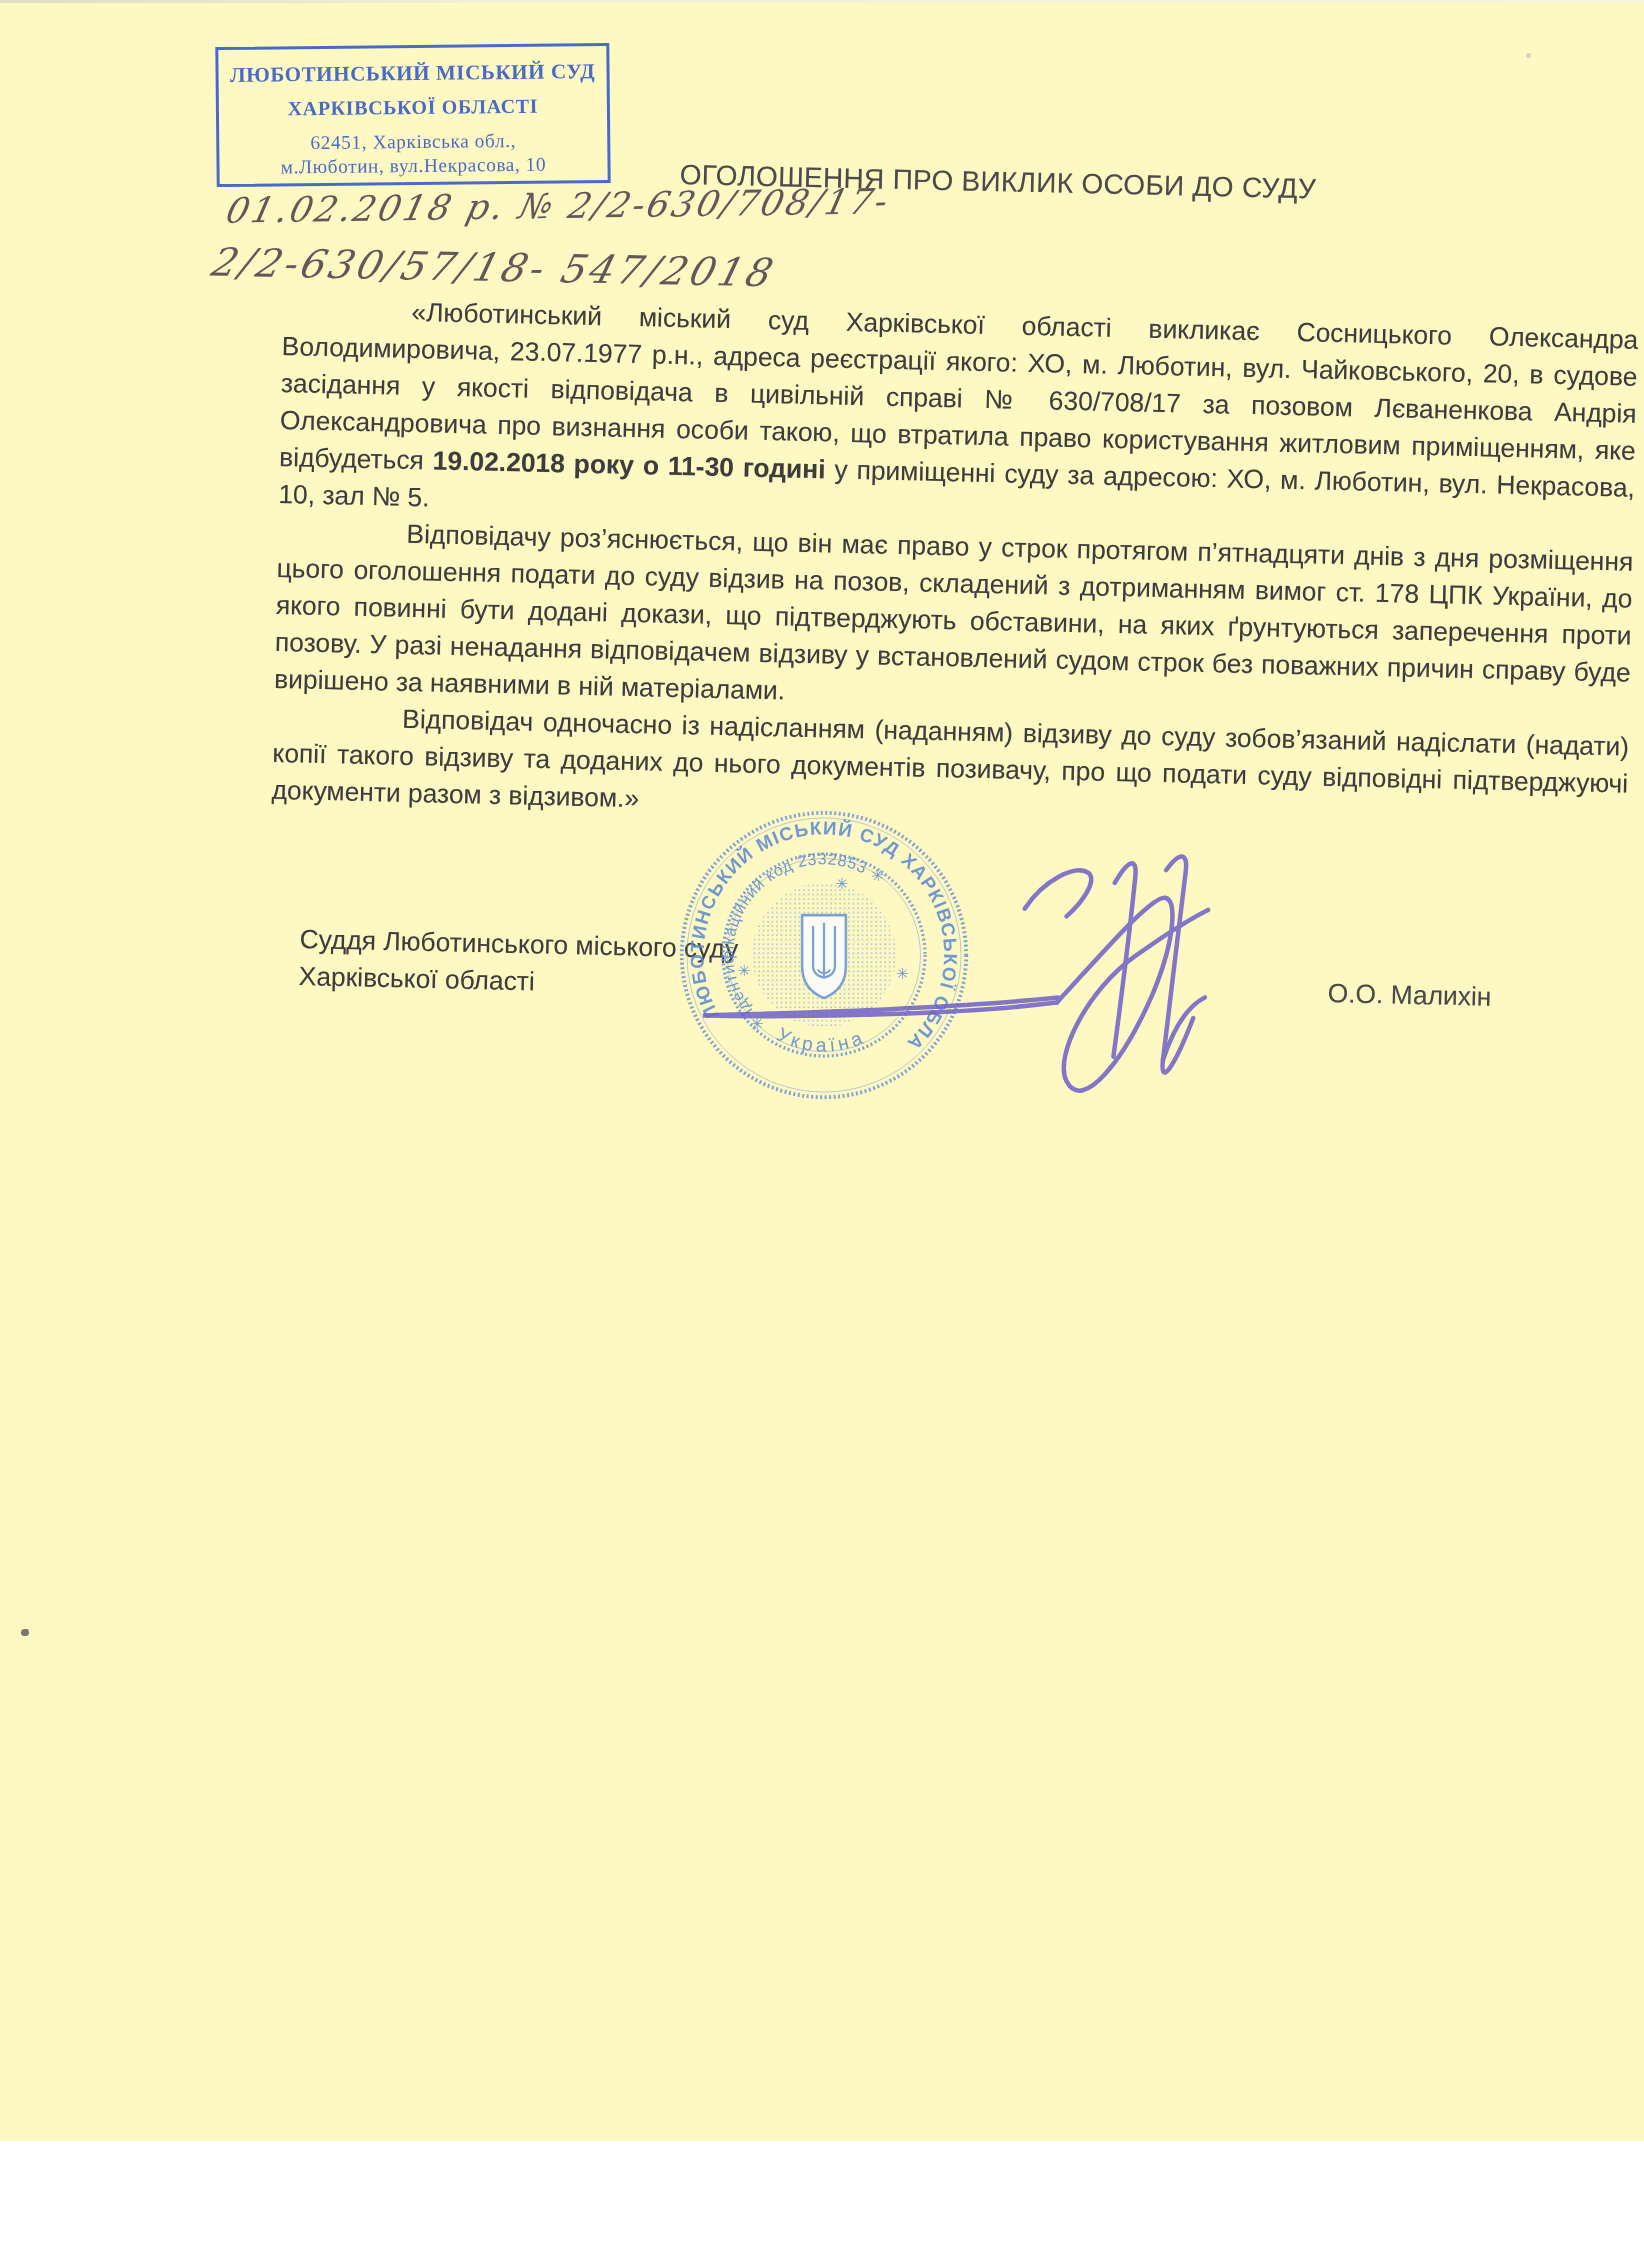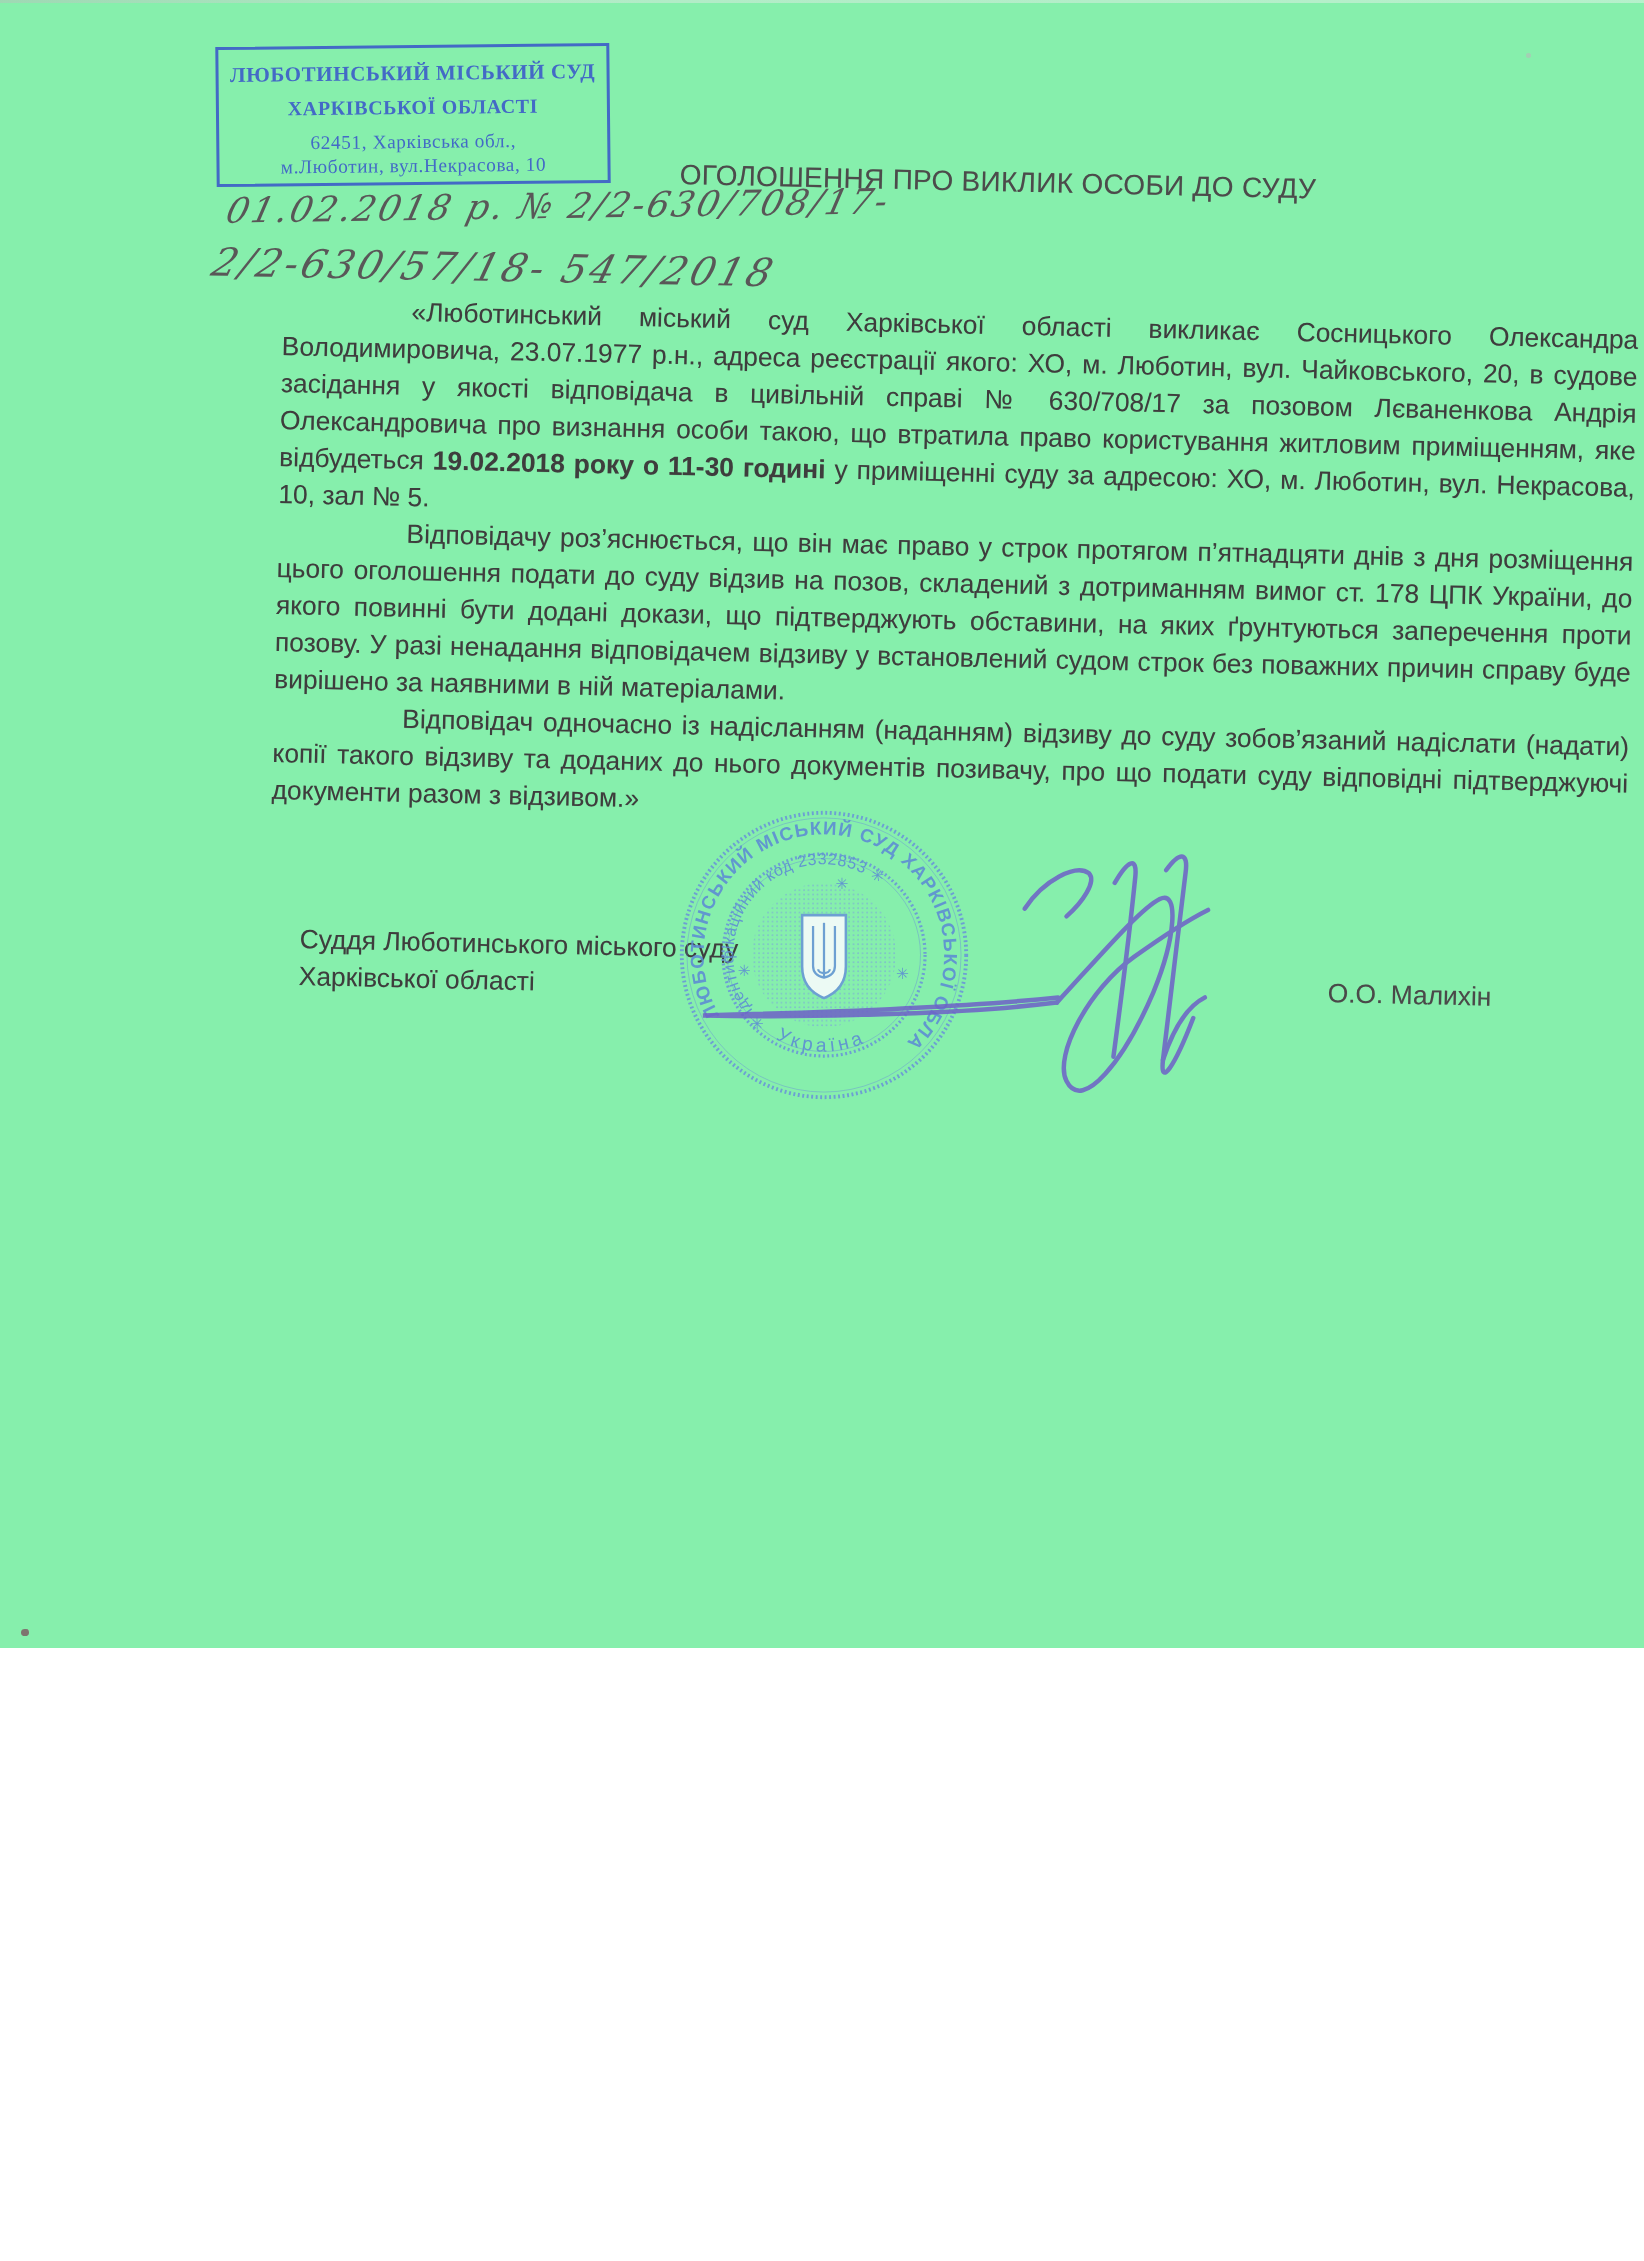--- a/index.html
+++ b/index.html
@@ -1,19 +1,19 @@
 <!DOCTYPE html>
 <html style="font-size:10.3px"><head>
 <meta charset="utf-8">
 <style>
   html,body{margin:0;padding:0;background:#ffffff;}
   .page{
     position:relative;
-    width:1644px;height:1648px;
-    background:#86efac;
+    width:1644px;height:2141px;
+    background:#fef9c3;
     overflow:hidden;
     font-family:"Liberation Sans",sans-serif;
   }
   
   .top-edge-shadow{
     position:absolute;left:0;top:0;width:1644px;height:3.2px;
     background:linear-gradient(to right,#bdbdbd 0%,#e6e6e6 30%,#f2f2f2 100%);
     opacity:.45;
   }
   .speck{

